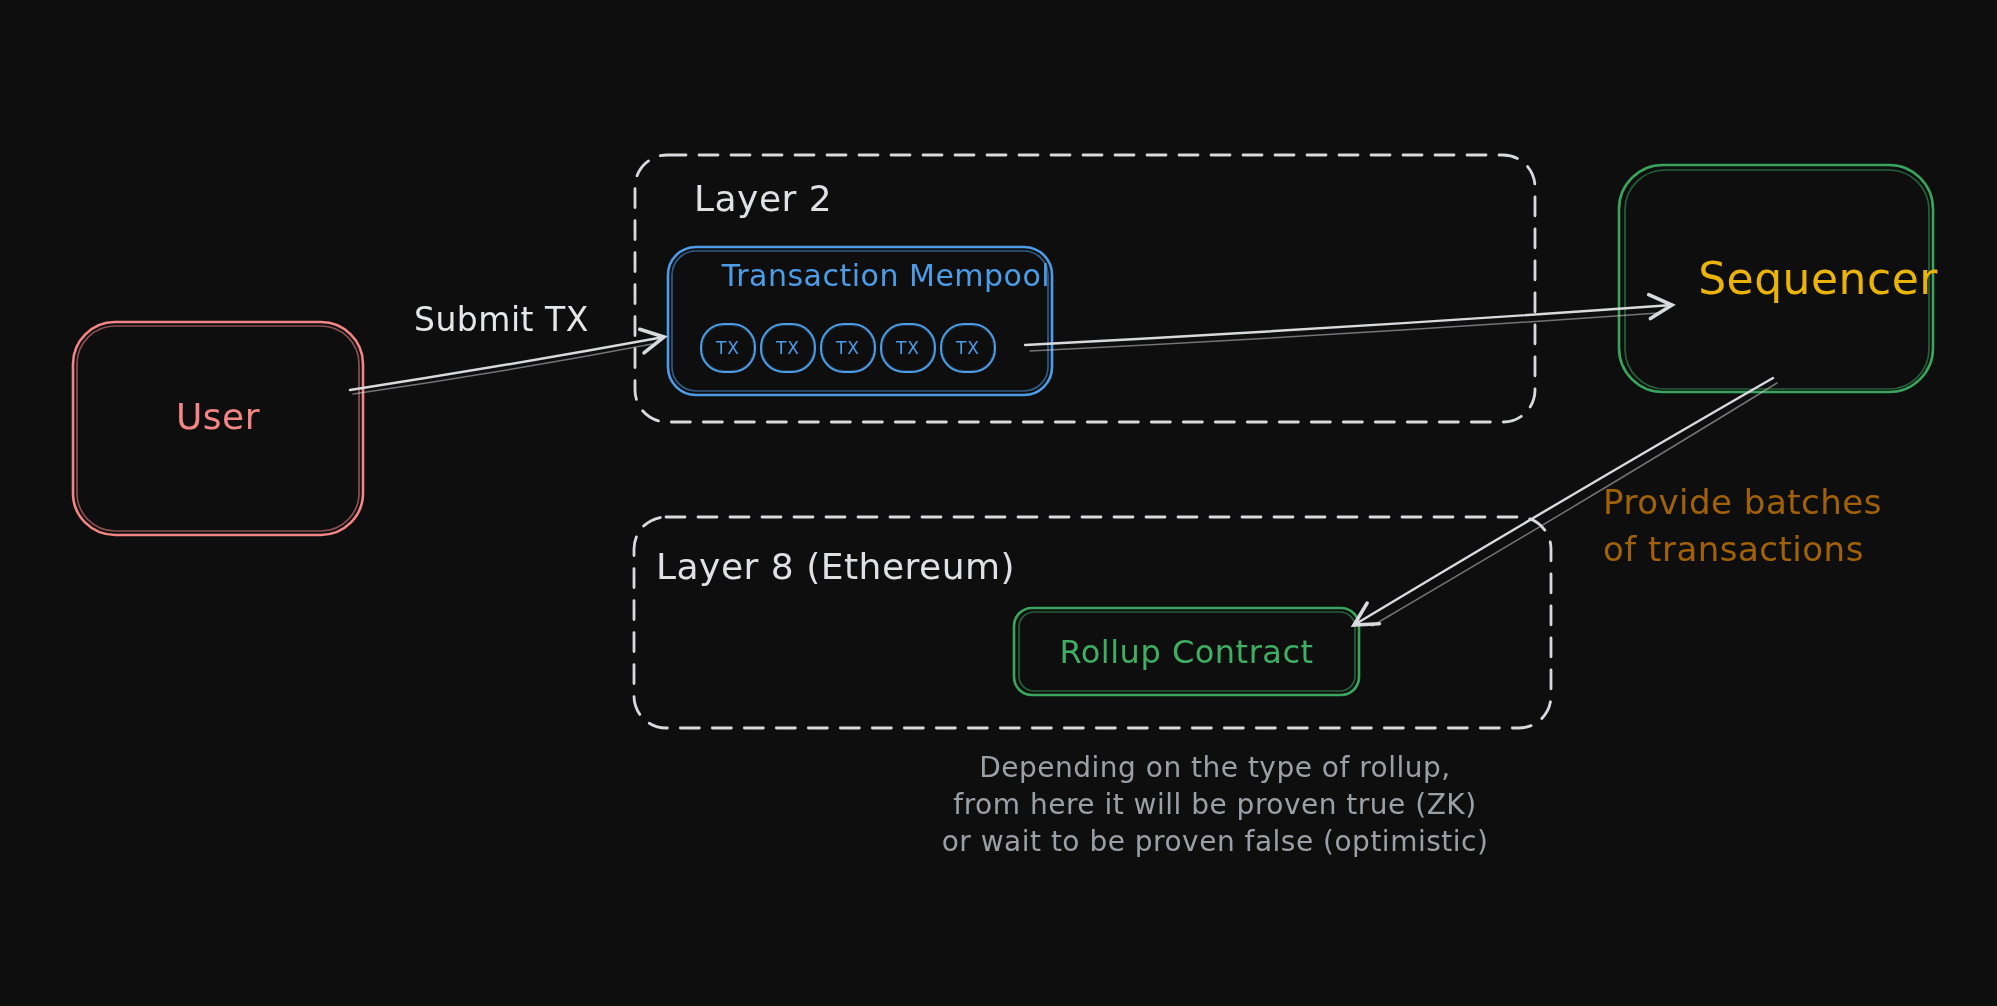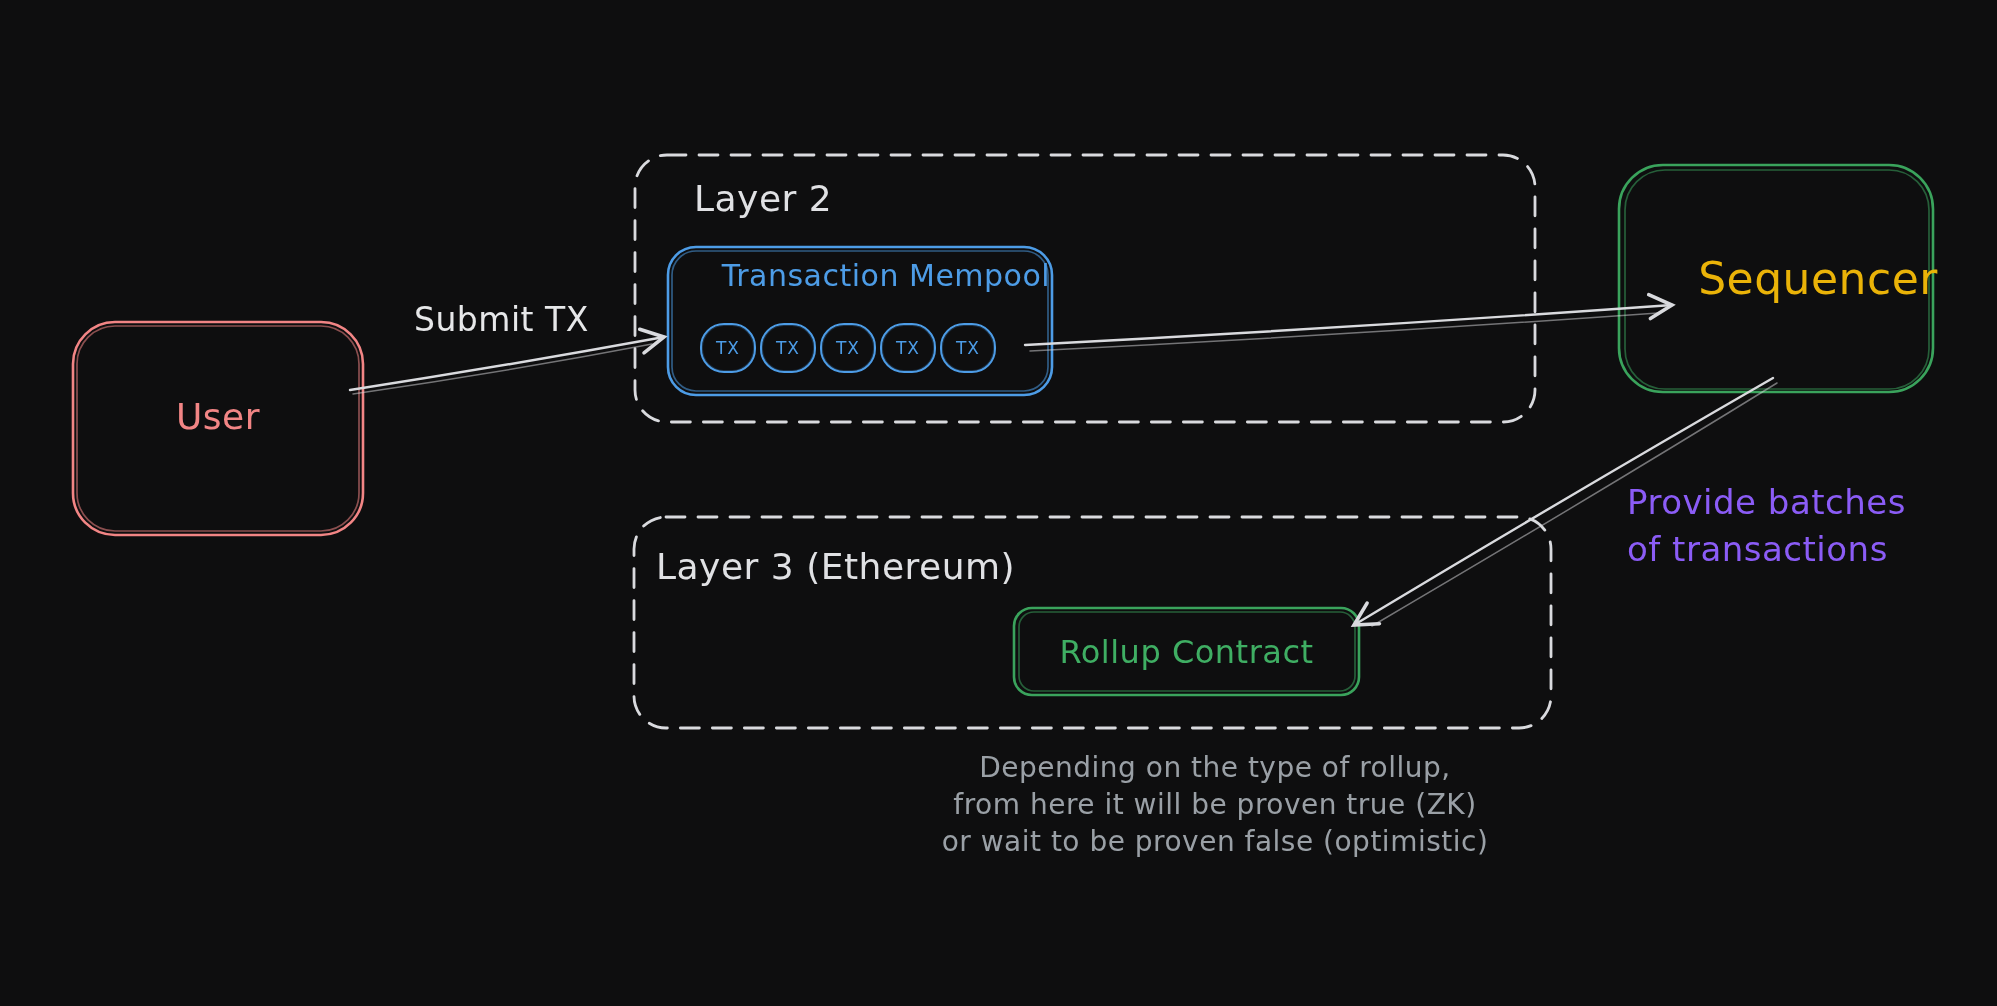--- a/index.html
+++ b/index.html
@@ -24,21 +24,21 @@
 
   
   .lbl { position: absolute; letter-spacing: .5px; white-space: pre-line; }
   .flexc { display: flex; align-items: center; justify-content: center; text-align: center; }
 
   #lbl-user      { left: 73px;  top: 322px; width: 290px; height: 188px; color: #f28585; font-size: 36px; }
   #lbl-submit    { left: 386px; top: 300px; color: #e6e7e9; font-size: 33px; margin-left: 28px; }
   #lbl-layer2    { left: 670px; top: 178px; color: #e0e1e4; font-size: 36px; margin-left: 24px; }
   #lbl-mempool   { left: 668px; top: 258px; width: 436px; text-align: center; color: #4d9ce6; font-size: 30px; }
   #lbl-sequencer { left: 1629px; top: 165px; width: 378px; height: 227px; color: #eab308; font-size: 44px; }
-  #lbl-provide   { left: 1603px; top: 479px; color: #8b5cf6; font-size: 34px; line-height: 1.38; margin-left: 24px; }
+  #lbl-provide   { left: 1603px; top: 479px; color: #a16207; font-size: 34px; line-height: 1.38; }
   #lbl-layer1    { left: 656px; top: 546px; color: #e0e1e4; font-size: 36px; }
   #lbl-rollup    { left: 1014px; top: 608px; width: 345px; height: 87px; color: #3fae63; font-size: 32px; }
   #caption       { left: 935px; top: 749px; width: 560px; text-align: center; color: #9aa0a6; font-size: 28px; line-height: 37px; }
 
   
   .tx-chip {
     position: absolute; top: 323px; width: 52px; height: 46px;
     border: 2.5px solid #4d9ce6; border-radius: 24px;
     color: #4d9ce6; font-size: 17px; letter-spacing: 1px;
     display: flex; align-items: center; justify-content: center;
@@ -106,21 +106,21 @@
   </div>
   <div class="tx-chip tx-4">
     <span>TX</span>
   </div>
 
   <div class="lbl flexc" id="lbl-sequencer">Sequencer</div>
 
   <div class="lbl" id="lbl-provide">Provide batches
 of transactions</div>
 
-  <div class="lbl" id="lbl-layer1">Layer 3 (Ethereum)</div>
+  <div class="lbl" id="lbl-layer1">Layer 8 (Ethereum)</div>
 
   <div class="lbl flexc" id="lbl-rollup">Rollup Contract</div>
 
   <div class="lbl" id="caption">Depending on the type of rollup,
 from here it will be proven true (ZK)
 or wait to be proven false (optimistic)</div>
 
 </div>
 
 </body></html>

